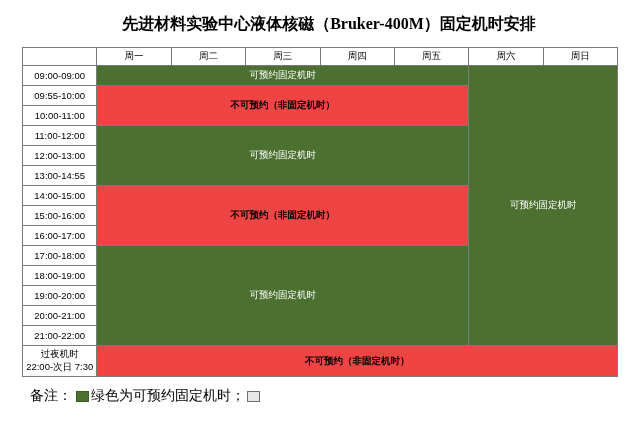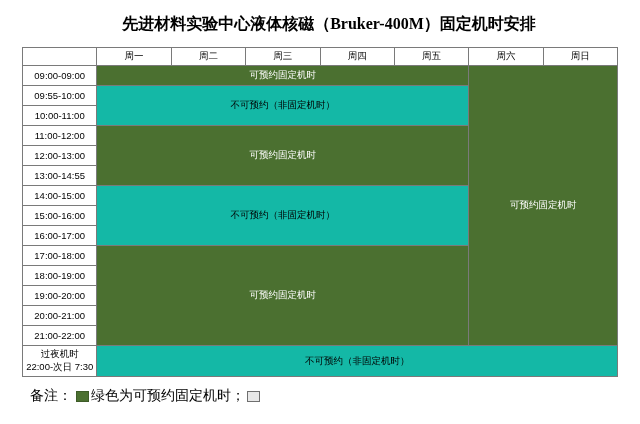--- a/index.html
+++ b/index.html
@@ -63,24 +63,25 @@
     font-family: "Liberation Sans", sans-serif;
     font-size: 9.5px;
   }
   td.green {
     background: #4b7030;
     color: #ffffff;
     font-size: 11px;
     font-family: "Liberation Sans", sans-serif;
   }
   td.grey {
-    background: #14b8a6;
+    background: #ef4444;
     color: #000000;
     font-size: 10px;
     font-family: "Liberation Sans", sans-serif;
+    font-weight: bold;
   }
   td.weekend {
     background: #4b7030;
     color: #ffffff;
     font-size: 11px;
   }
   td.overnight {
     background: #ffffff;
     font-size: 9.5px;
     line-height: 1.35;

